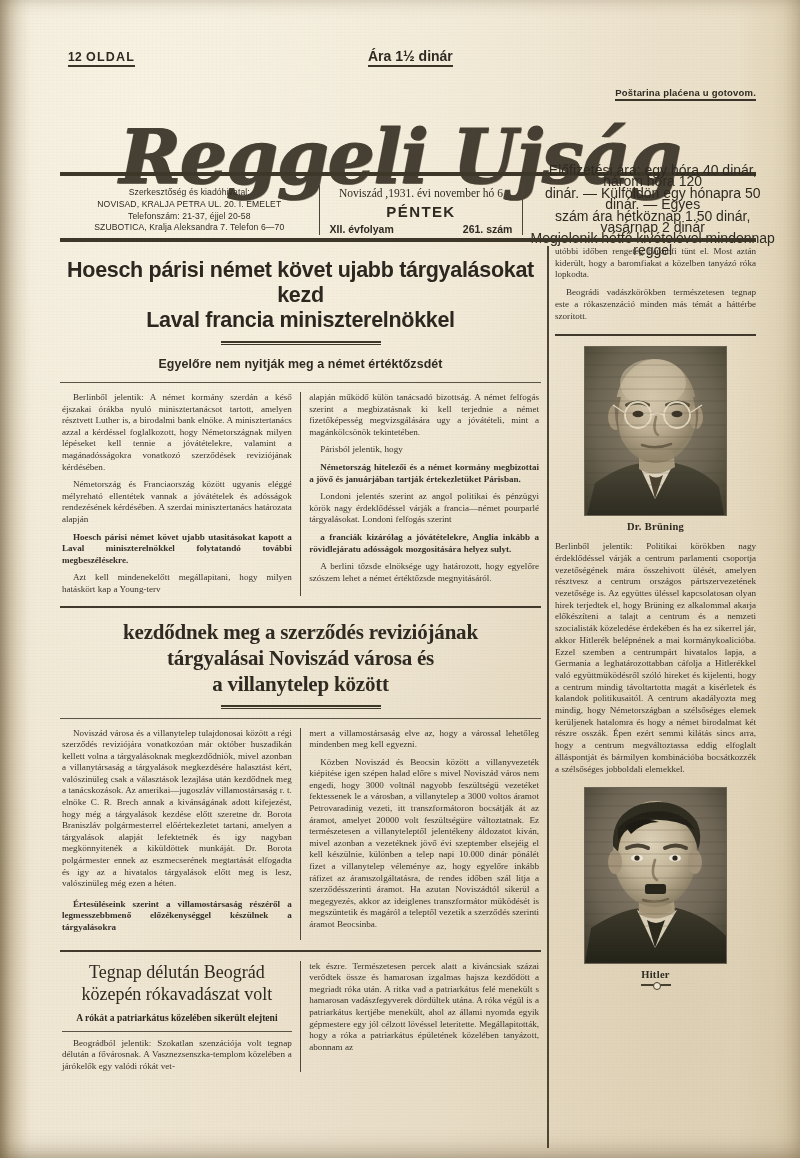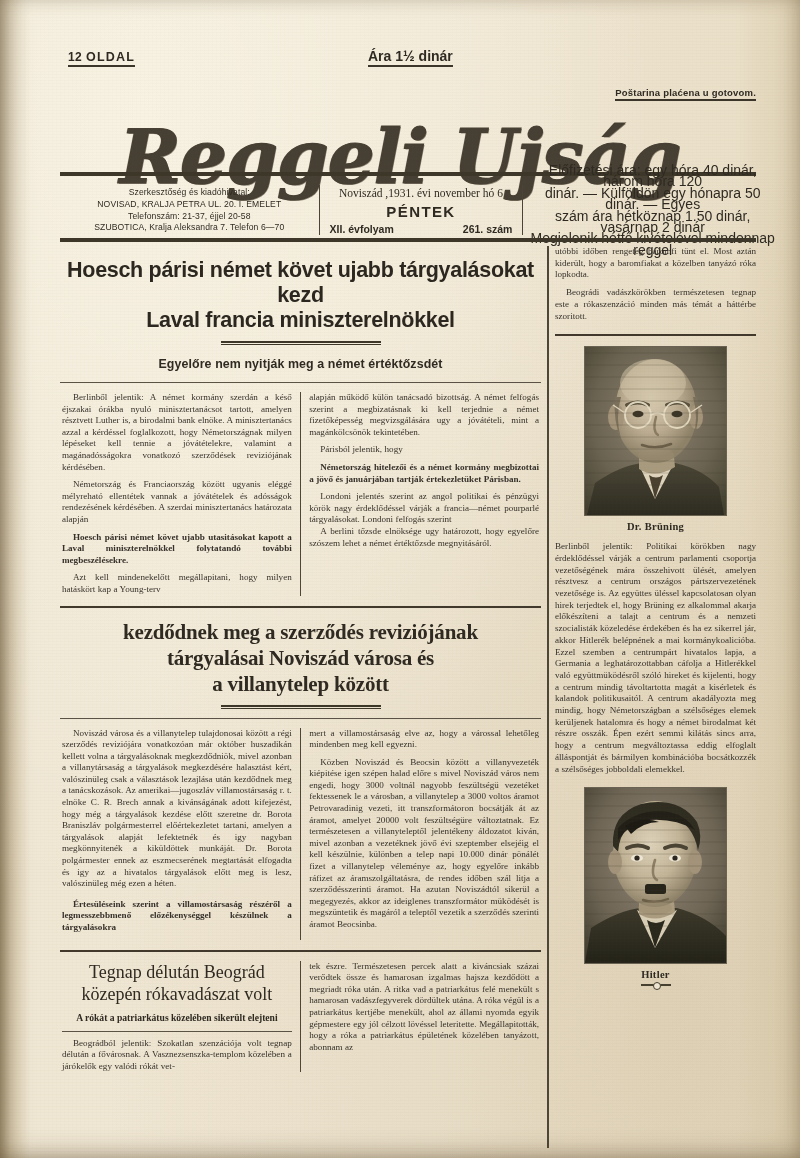--- a/index.html
+++ b/index.html
@@ -186,20 +186,21 @@
             <p class="t sp">Németország és Franciaország között ugyanis eléggé mélyreható ellentétek vannak a jóvátételek és adósságok rendezésének kérdésében. A szerdai minisztertanács határozata alapján</p>
             <p class="t b">Hoesch párisi német követ ujabb utasitásokat kapott a Laval miniszterelnökkel folytatandó további megbeszélésekre.</p>
             <p class="t">Azt kell mindenekelőtt megállapitani, hogy milyen hatáskört kap a Young-terv</p>
           </div>
           <div class="vline"></div>
           <div class="bc last">
             <p class="t nb">alapján működő külön tanácsadó bizottság. A német felfogás szerint a megbizatásnak ki kell terjednie a német fizetőképesség megvizsgálására ugy a jóvátételi, mint a magánkölcsönök tekintetében.</p>
             <p class="t sp">Párisból jelentik, hogy</p>
             <p class="t b">Németország hitelezői és a német kormány megbizottai a jövő és januárjában tartják értekezletüket Párisban.</p>
             <p class="t sp">Londoni jelentés szerint az angol politikai és pénzügyi körök nagy érdeklődéssel várják a francia—német pourparlé tárgyalásokat. Londoni felfogás szerint</p>
+            <p class="t b">a franciák kizárólag a jóvátételekre, Anglia inkább a rövidlejáratu adósságok mozgositására helyez sulyt.</p>
             <p class="t">A berlini tőzsde elnöksége ugy határozott, hogy egyelőre szószem lehet a német értéktőzsde megnyitásáról.</p>
           </div>
         </div>
       </div>
 
       <div class="hrule" style="margin:10px 0 11px"></div>
 
       <div>
         <div class="hl2">
           <div>kezdődnek meg a szerződés reviziójának</div>

